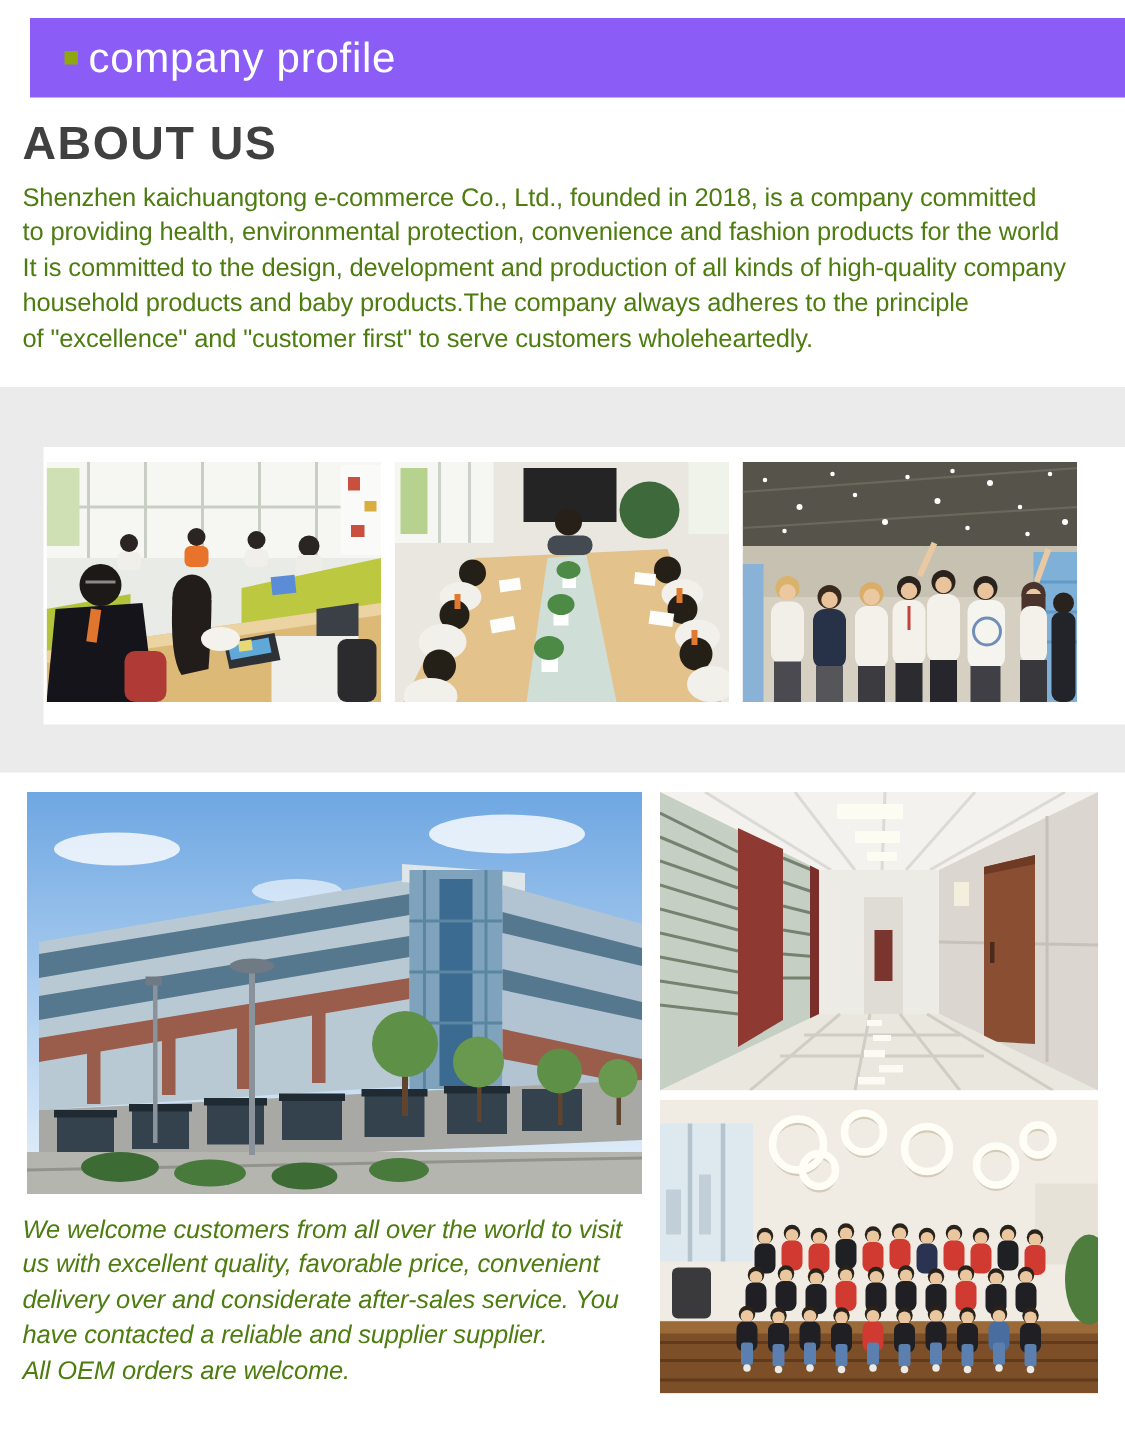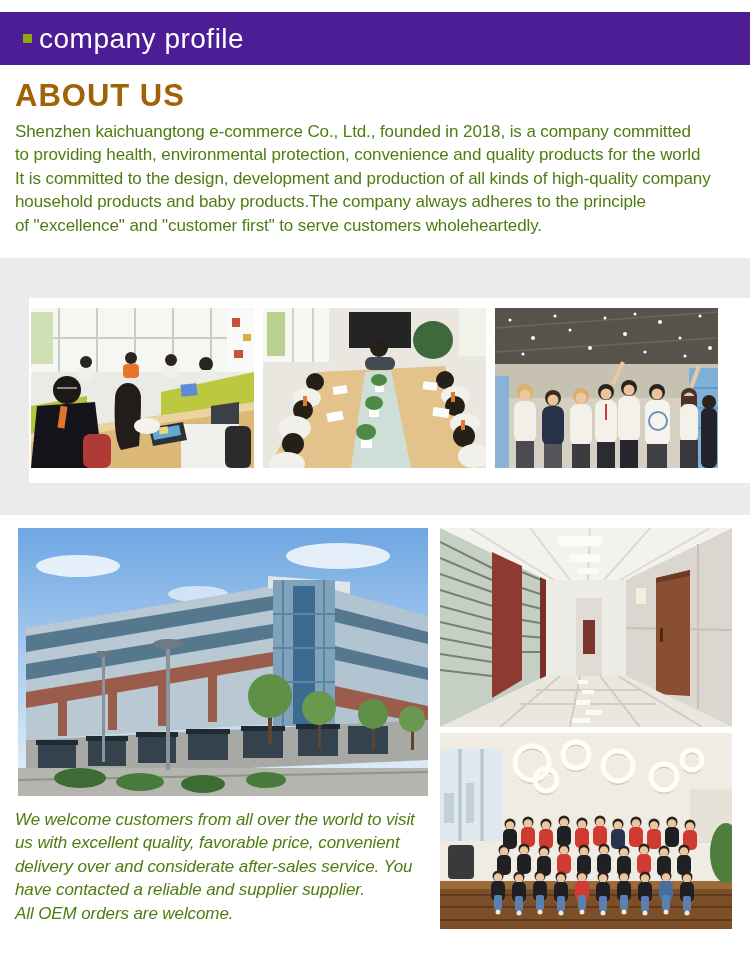--- a/index.html
+++ b/index.html
@@ -2,26 +2,26 @@
 <html><head>
 <meta charset="utf-8">
 <style>
   html,body{margin:0;padding:0;}
   body{
     width:750px;height:957px;overflow:hidden;background:#fff;
     font-family:"Liberation Sans",sans-serif;
     -webkit-font-smoothing:antialiased;
   }
   
-  .topbar{margin-top:12px;height:53px;background:#4c1d95;display:flex;align-items:center;}
+  .topbar{margin-top:12px;height:53px;background:#8b5cf6;display:flex;align-items:center;margin-left:20px;}
   .bullet{width:9px;height:9px;background:#8ca80e;margin-left:23px;flex:0 0 auto;}
   .topbar-title{color:#ffffff;font-size:28px;font-weight:300;margin-left:7px;letter-spacing:.5px;white-space:nowrap;}
   
   .about{padding:0 15px 0 15px;}
-  .about h1{margin:13px 0 6px 0;font-size:31px;line-height:36px;font-weight:700;color:#a16207;letter-spacing:1px;}
+  .about h1{margin:13px 0 6px 0;font-size:31px;line-height:36px;font-weight:700;color:#404040;letter-spacing:1px;}
   .para .line,.welcome .line{font-size:17px;line-height:23.4px;color:#4d7c0f;white-space:nowrap;letter-spacing:-0.1px;}
   
   .gray-band{margin-top:21px;height:257px;background:#ebebeb;position:relative;}
   .gallery-card{position:absolute;left:29px;right:0;top:40px;height:185px;background:#ffffff;}
   .photos{display:flex;gap:9px;padding:10px 0 0 2px;}
   figure{margin:0;}
   .photo{width:223px;height:160px;overflow:hidden;}
   .photo svg,.bigphoto svg{display:block;width:100%;height:100%;}
   
   .showcase{display:flex;margin:13px 0 0 15px;}
@@ -39,21 +39,21 @@
 
   <header class="topbar">
     <span class="bullet"></span>
     <span class="topbar-title">company profile</span>
   </header>
 
   <section class="about">
     <h1>ABOUT US</h1>
     <div class="para">
       <div class="line">Shenzhen kaichuangtong e-commerce Co., Ltd., founded in 2018, is a company committed</div>
-      <div class="line">to providing health, environmental protection, convenience and quality products for the world</div>
+      <div class="line">to providing health, environmental protection, convenience and fashion products for the world</div>
       <div class="line">It is committed to the design, development and production of all kinds of high-quality company</div>
       <div class="line">household products and baby products.The company always adheres to the principle</div>
       <div class="line">of "excellence" and "customer first"  to serve customers wholeheartedly.</div>
     </div>
   </section>
 
   <section class="gray-band">
     <div class="gallery-card">
       <div class="photos">
 

